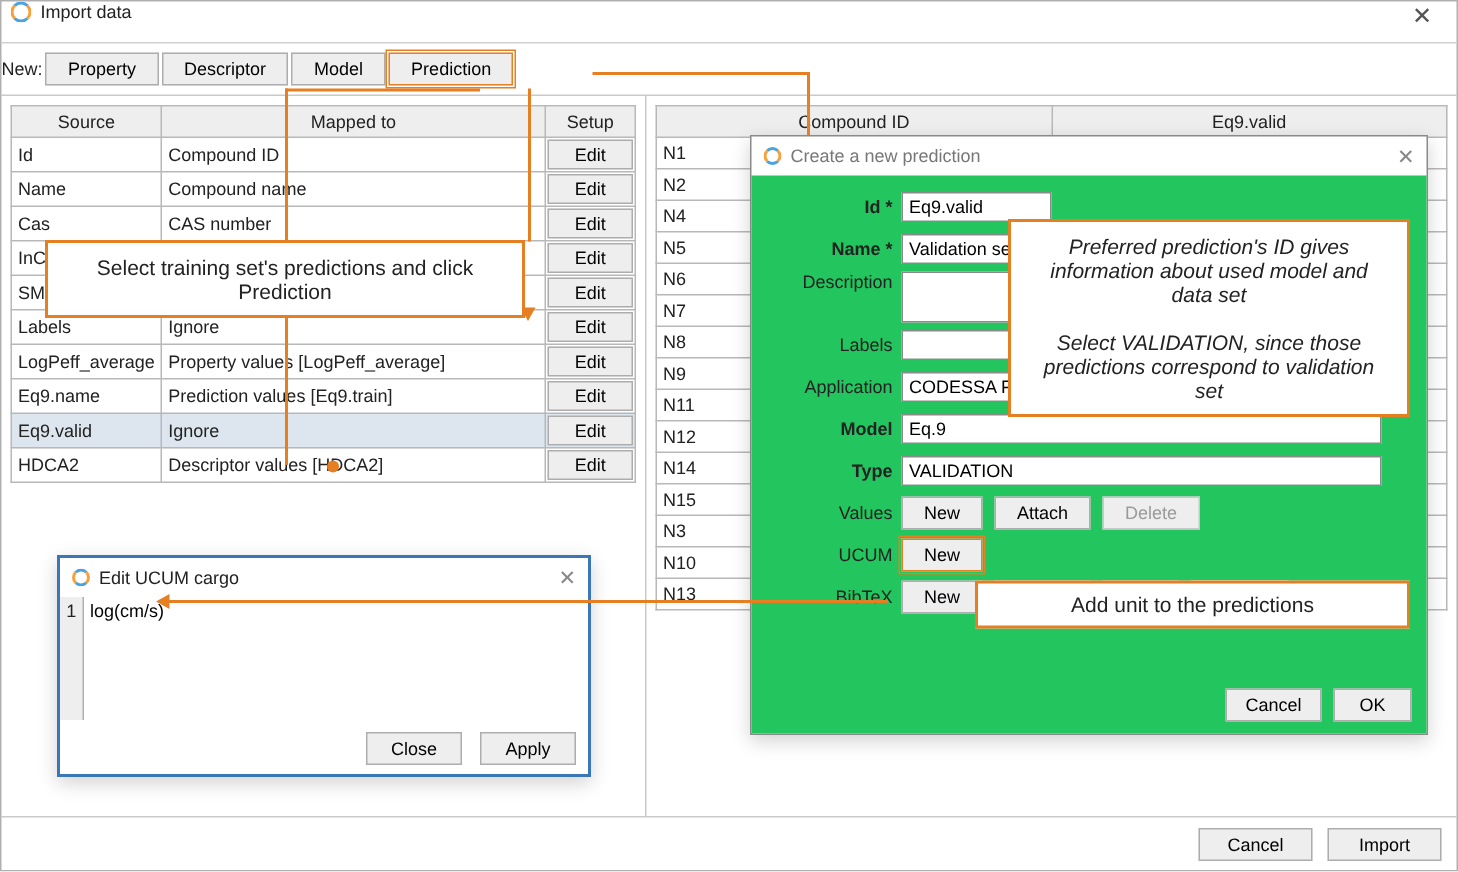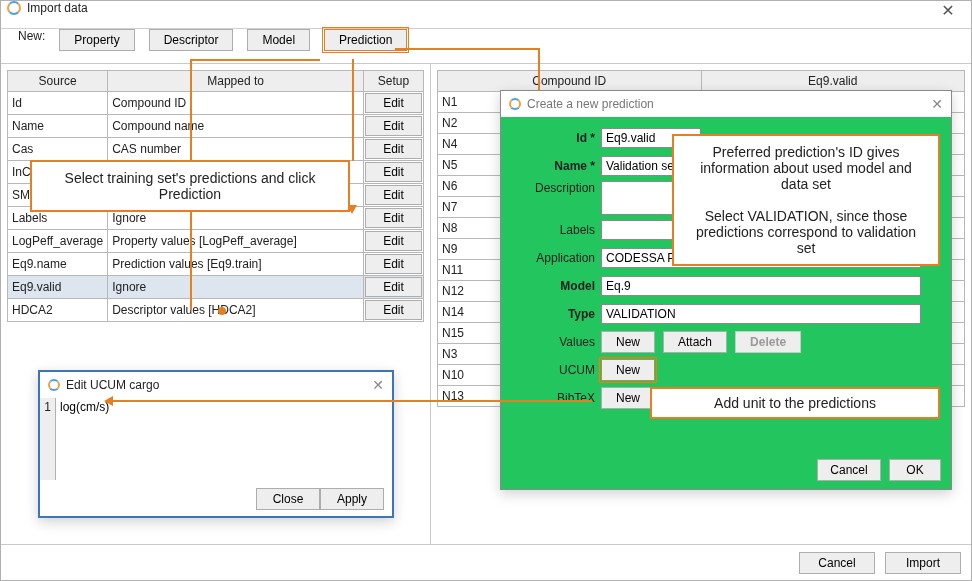--- a/index.html
+++ b/index.html
@@ -2,21 +2,21 @@
 <html><head>
 <meta charset="utf-8">
 <style>
   * { box-sizing: border-box; font-family: Arial, sans-serif; }
   body { margin:0; padding:0; background:#fff; width:972px; height:581px; position:relative; font-size:12px; color:#222; }
   .window { width:972px; height:581px; border:1px solid #b0b0b0; display:flex; flex-direction:column; }
   .titlebar { height:28px; border-bottom:1px solid #d0d0d0; display:flex; align-items:flex-start; padding:0 6px; }
   .titlebar .logo { width:14px; height:14px; margin-right:6px; border:2px solid; border-color:#4aa3df #f7a03b #4aa3df #f7a03b; border-radius:50%; }
   .titlebar .title { flex:1; }
   .titlebar .x { font-size:16px; width:34px; text-align:center; cursor:pointer; color:#555; }
-  .toolbar { height:34px; display:flex; align-items:flex-start; padding:0 17px; gap:14px; border-bottom:0; }
+  .toolbar { height:34px; display:flex; align-items:center; padding:0 0; gap:2px; border-bottom:0; }
   .btn { background:#eee; border:1px solid #adadad; padding:3px 14px; font-size:12px; cursor:pointer; height:22px; display:inline-flex; align-items:center; justify-content:center; }
   .btn.selected { border:1px solid #E67E22; outline:1px solid #E67E22; outline-offset:1px; }
   .main { flex:1; display:flex; border-top:1px solid #c9c9c9; overflow:hidden; }
   .left { width:430px; border-right:1px solid #c9c9c9; padding:6px 6px 0 6px; display:flex; flex-direction:column; overflow:hidden; }
   .right { flex:1; padding:6px 6px 0 6px; position:relative; overflow:hidden; }
   table { border-collapse:collapse; width:100%; background:#fff; }
   th, td { border:1px solid #b8b8b8; font-size:12px; padding:3px 4px; text-align:left; background:#fff; }
   th { background:#eee; font-weight:normal; text-align:center; }
   .left-table td.setup { width:60px; text-align:center; padding:1px; }
   .left-table td.setup .btn { width:100%; height:20px; padding:0; }
@@ -32,34 +32,34 @@
   .panel .p-title .logo { width:12px; height:12px; margin-right:6px; border:2px solid; border-color:#4aa3df #f7a03b #4aa3df #f7a03b; border-radius:50%; }
   .panel .p-title .t { flex:1; font-size:12px; color:#777; }
   .panel .p-title .x { font-size:14px; color:#888; cursor:pointer; }
 
   .pred-panel { left:500px; top:90px; width:452px; height:400px; }
   .form-area { position:absolute; left:0; top:26px; right:0; bottom:0; padding:6px 10px; background:#22c55e; }
   .form-row { display:flex; align-items:center; min-height:26px; margin:2px 0; }
   .form-row .lab { width:90px; text-align:right; padding-right:6px; font-weight:bold;}
   .form-row .lab.nob{font-weight:normal;}
   .form-row input[type=text] { border:1px solid #8a8a8a; height:20px; padding:2px 4px; font-size:12px; background:#fff; }
-  .btn.ghost{ color:#9a9a9a; background:#eee; border:1px solid #c8c8c8; cursor:default;font-weight:bold; }
+  .btn.ghost{ color:#9a9a9a; background:#eee; border:1px solid #c8c8c8; cursor:default; }
   .form-buttons { display:flex; gap:8px; }
   .pred-foot { position:absolute; right:10px; bottom:8px; display:flex; gap:8px;}
 
   .cargo-panel { left:38px; top:370px; width:356px; height:148px; }
   .cargo-body { position:absolute; left:0; top:26px; right:0; bottom:36px; display:flex; }
   .cargo-body .ln{ width:16px; background:#eee; border-right:1px solid #b0b0b0; text-align:center; font-size:12px; padding-top:2px;}
   .cargo-body .ta{ flex:1; border:none; resize:none; font-size:12px; padding:2px 4px; }
-  .cargo-foot{ position:absolute; bottom:6px; right:8px; display:flex; gap:0;}
+  .cargo-foot{ position:absolute; bottom:6px; right:8px; display:flex; gap:12px;}
 
   
   .ann { position:absolute; border:2px solid #E67E22; background:#fff; padding:8px 12px; font-size:14px; color:#222; text-align:center; z-index:40; }
   .ann.left-ann{ left:30px; top:160px; width:320px;}
-  .ann.right-ann{ left:672px; top:134px; width:268px;}
+  .ann.right-ann{ left:672px; top:146px; width:268px;font-style:italic;}
   .ann.ucum-ann{ left:650px; top:387px; width:290px; padding:6px 8px;}
   .connector{ position:absolute; background:#E67E22; z-index:35; }
   .dot{ position:absolute; width:8px; height:8px; background:#E67E22; border-radius:50%; z-index:36; }
   .arrow-l{ position:absolute; width:0; height:0; border-top:5px solid transparent; border-bottom:5px solid transparent; border-right:9px solid #E67E22; z-index:36;}
   .arrow-d{ position:absolute; width:0; height:0; border-left:5px solid transparent; border-right:5px solid transparent; border-top:9px solid #E67E22; z-index:36;}
 
   
   .pred-panel{ z-index:20; }
   .cargo-panel{ z-index:25; border:2px solid #3b77b7;}
   .ann{ z-index:40; }

